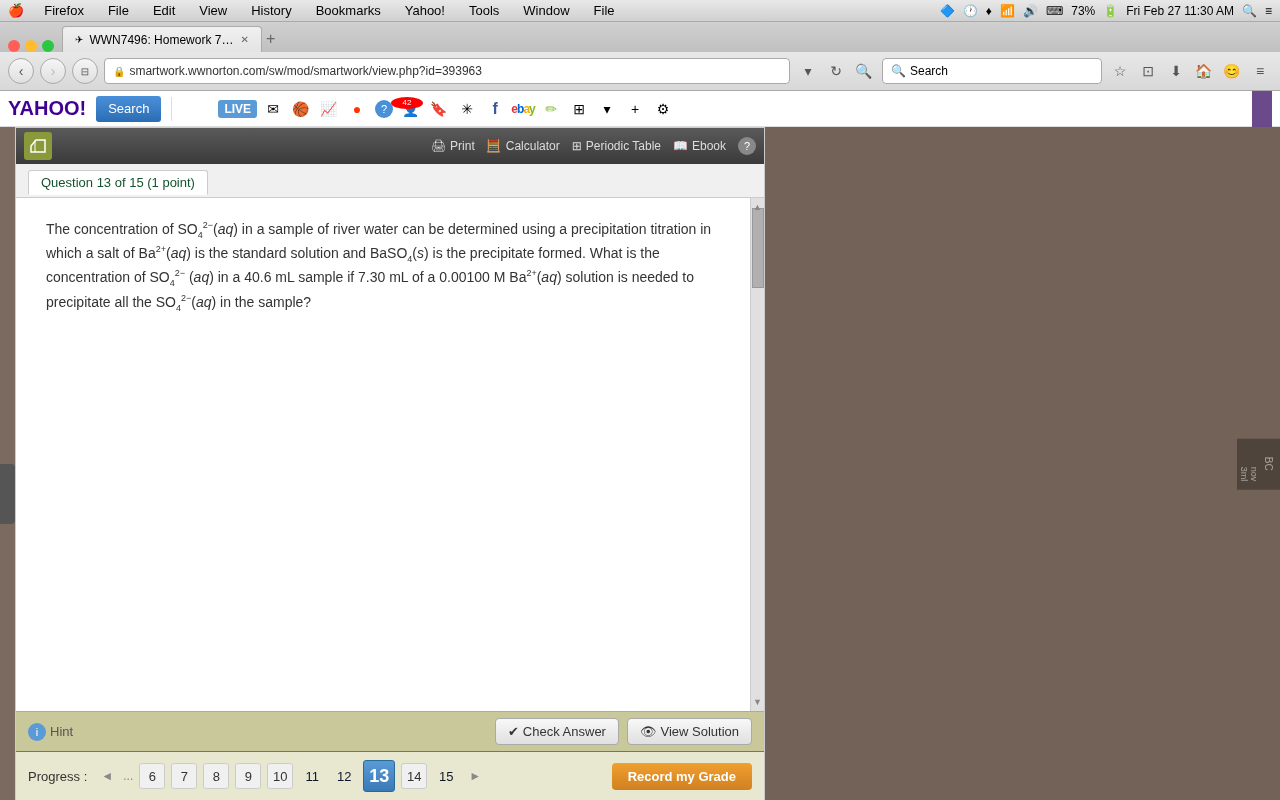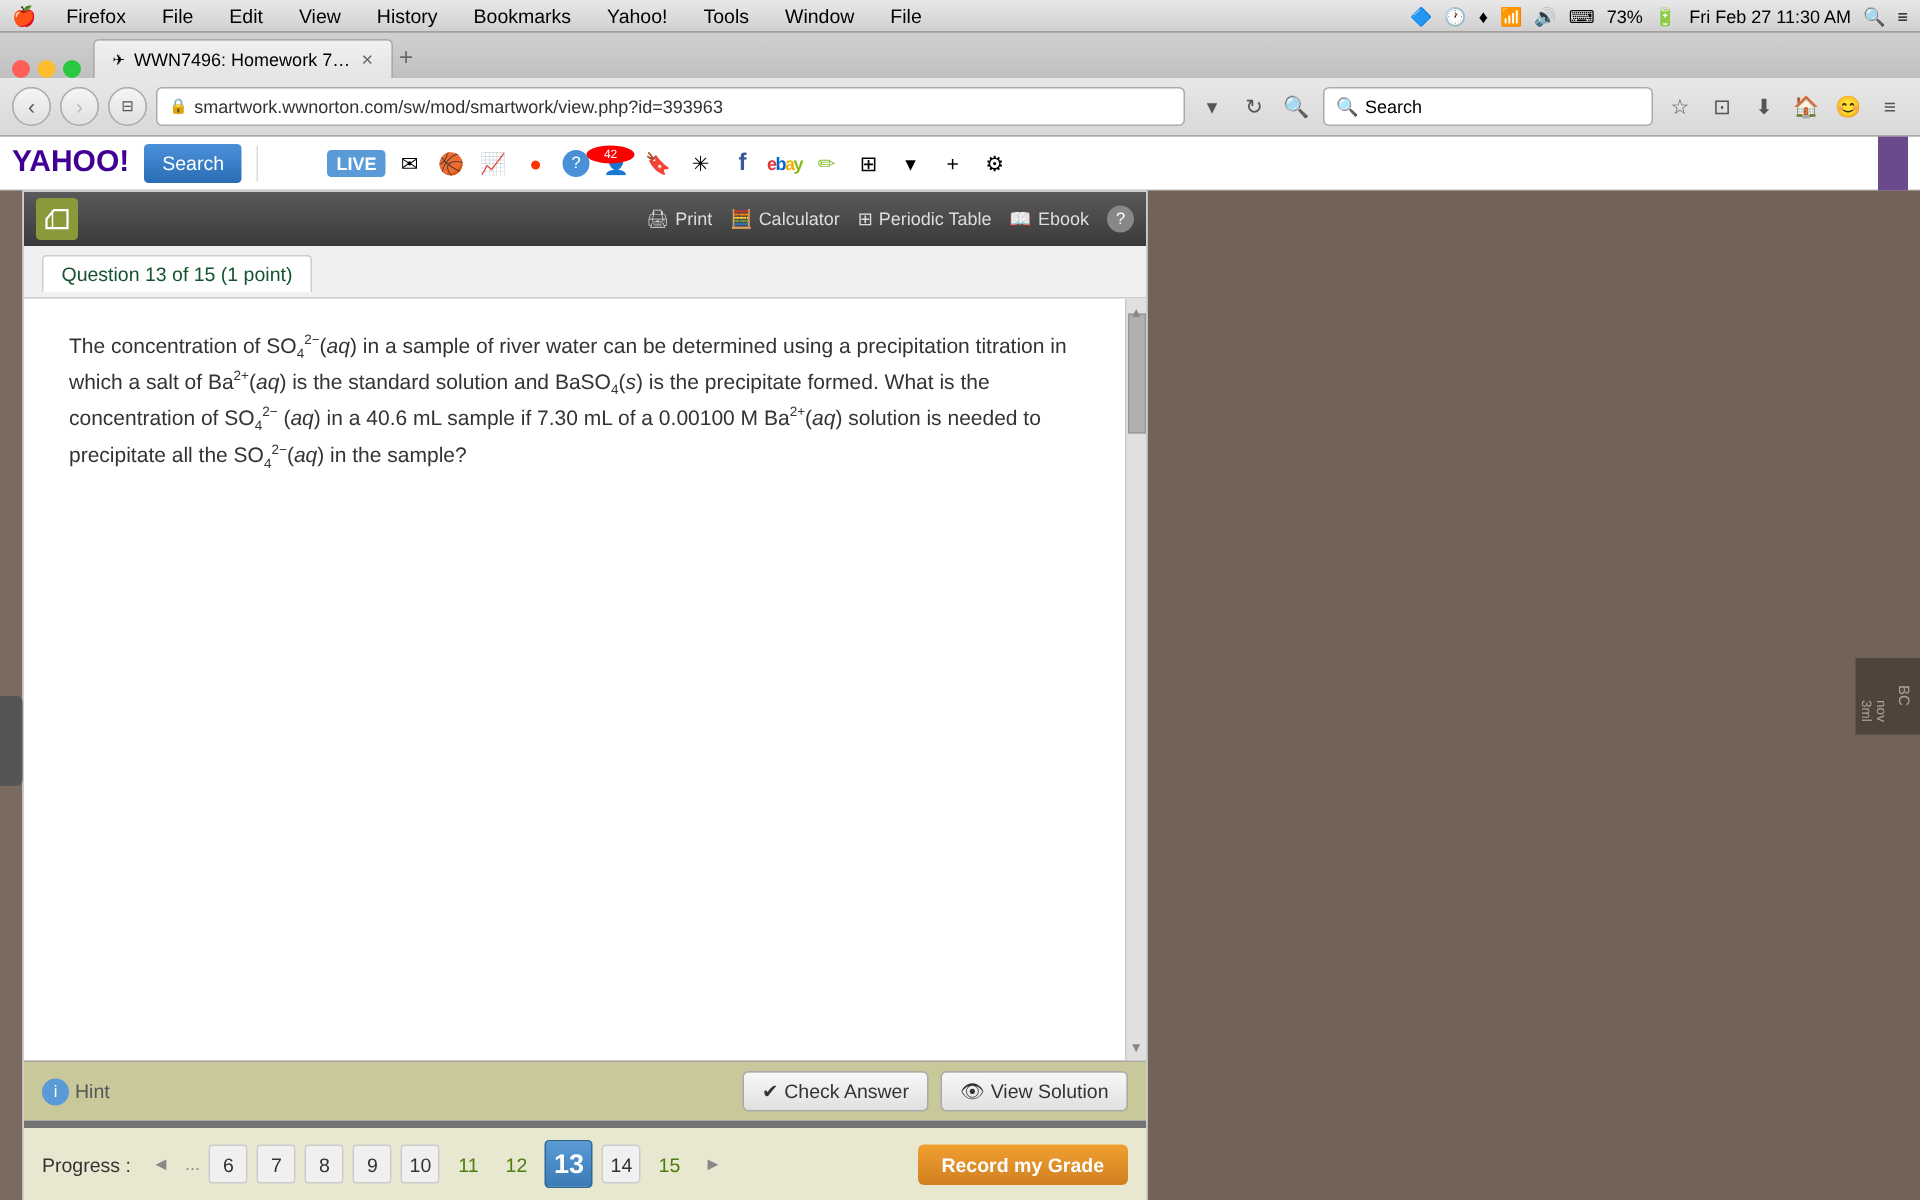--- a/index.html
+++ b/index.html
@@ -319,21 +319,21 @@
       border: 1px solid #aaa;
       border-radius: 4px;
       font-size: 13px;
       cursor: pointer;
       color: #333;
     }
 
     
     .progress-bar {
       background: #e8e8d0;
-      border-top: 5px solid #737373;
+      border-top: 1px solid #737373;
       padding: 8px 12px;
       display: flex;
       align-items: center;
       gap: 6px;
     }
     .progress-label { font-size: 13px; color: #333; margin-right: 4px; }
     .progress-nav-btn {
       width: 20px;
       height: 20px;
       display: flex;
@@ -359,21 +359,21 @@
     }
     .page-btn.current {
       background: linear-gradient(to bottom, #5a9ad6, #3a7ab6);
       color: #fff;
       border-color: #2a6a9a;
       font-size: 18px;
       font-weight: bold;
       width: 32px;
       height: 32px;
     }
-    .page-btn.inactive { border: none; background: none; color: #4d7c0f; }
+    .page-btn.inactive { border: none; background: none; color: #0f172a; }
     .record-btn {
       margin-left: auto;
       padding: 6px 16px;
       background: linear-gradient(to bottom, #f0a030, #d08020);
       color: #fff;
       border: none;
       border-radius: 4px;
       font-size: 13px;
       cursor: pointer;
       font-weight: bold;

